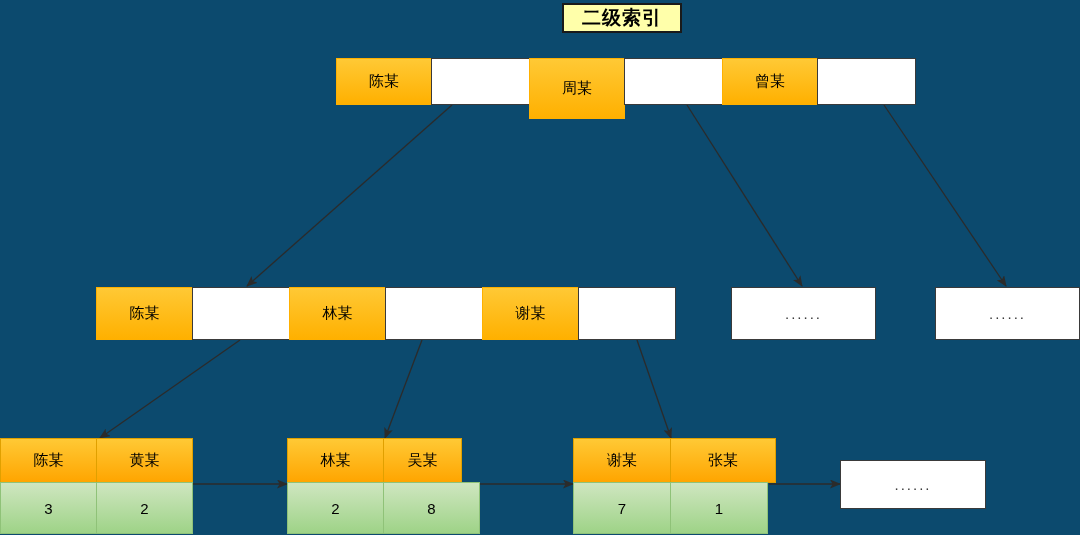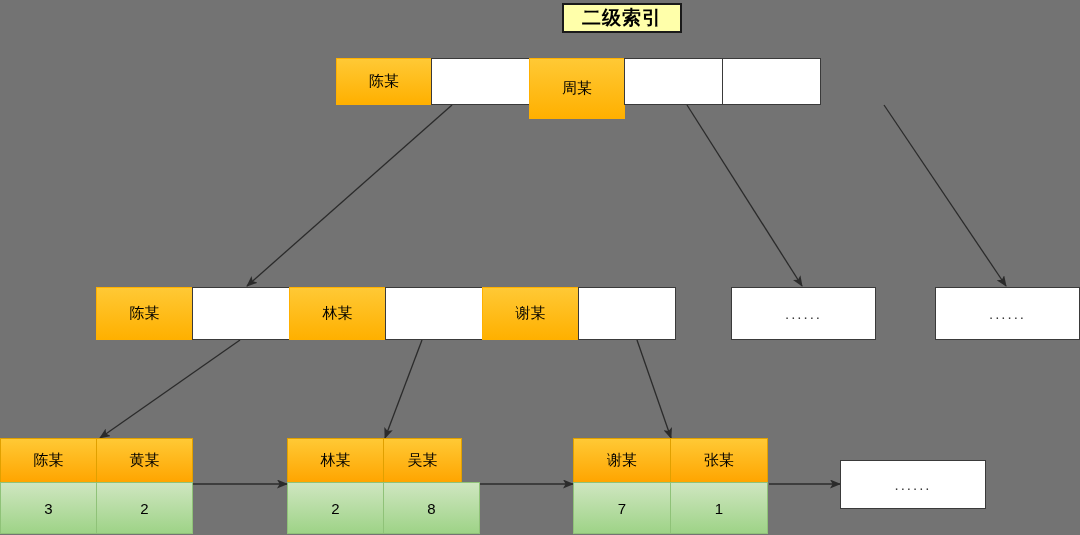--- a/index.html
+++ b/index.html
@@ -7,21 +7,21 @@
     padding: 0;
     background: #ffffff;
   }
   body {
     font-family: "Liberation Sans", "DejaVu Sans", sans-serif;
   }
   #canvas {
     position: relative;
     width: 1080px;
     height: 535px;
-    background: #737373;
+    background: #0c4a6e;
     overflow: hidden;
     text-align: center;
   }
   svg.edges {
     position: absolute;
     left: 0;
     top: 0;
     width: 1080px;
     height: 535px;
     pointer-events: none;
@@ -144,20 +144,21 @@
     <line x1="769" y1="484" x2="840" y2="484" stroke="#2b2b2b" stroke-width="1.3" marker-end="url(#ah)"></line>
   </svg>
 
   <div class="title-box">二级索引</div>
 
   <div class="node-row" style="left:336px; top:58px; height:47px;">
     <div class="cell key" style="width:96px;height:47px;">陈某</div>
     <div class="cell ptr" style="width:99px;height:47px;"></div>
     <div class="cell key" style="width:96px;height:61px;">周某</div>
     <div class="cell ptr" style="width:99px;height:47px;"></div>
+    <div class="cell key" style="width:96px;height:47px;">曾某</div>
     <div class="cell ptr" style="width:99px;height:47px;"></div>
   </div>
 
   <div class="node-row" style="left:96px; top:287px; height:53px;">
     <div class="cell key" style="width:97px;height:53px;">陈某</div>
     <div class="cell ptr" style="width:98px;height:53px;"></div>
     <div class="cell key" style="width:97px;height:53px;">林某</div>
     <div class="cell ptr" style="width:98px;height:53px;"></div>
     <div class="cell key" style="width:97px;height:53px;">谢某</div>
     <div class="cell ptr" style="width:98px;height:53px;"></div>
@@ -185,21 +186,21 @@
     </div>
     <div class="leaf-line vals">
       <div class="leaf-cell" style="width:97px;">2</div>
       <div class="leaf-cell" style="width:97px;">8</div>
     </div>
   </div>
 
   <div class="leaf" style="left:573px; top:438px;">
     <div class="leaf-line keys">
       <div class="leaf-cell" style="width:98px;">谢某</div>
-      <div class="leaf-cell" style="width:98px;">张某</div>
+      <div class="leaf-cell" style="width:106px;">张某</div>
     </div>
     <div class="leaf-line vals">
       <div class="leaf-cell" style="width:98px;">7</div>
       <div class="leaf-cell" style="width:98px;">1</div>
     </div>
   </div>
 
   <div class="ellipsis-box" style="left:840px; top:460px; width:146px; height:49px;">......</div>
 
 </div>

